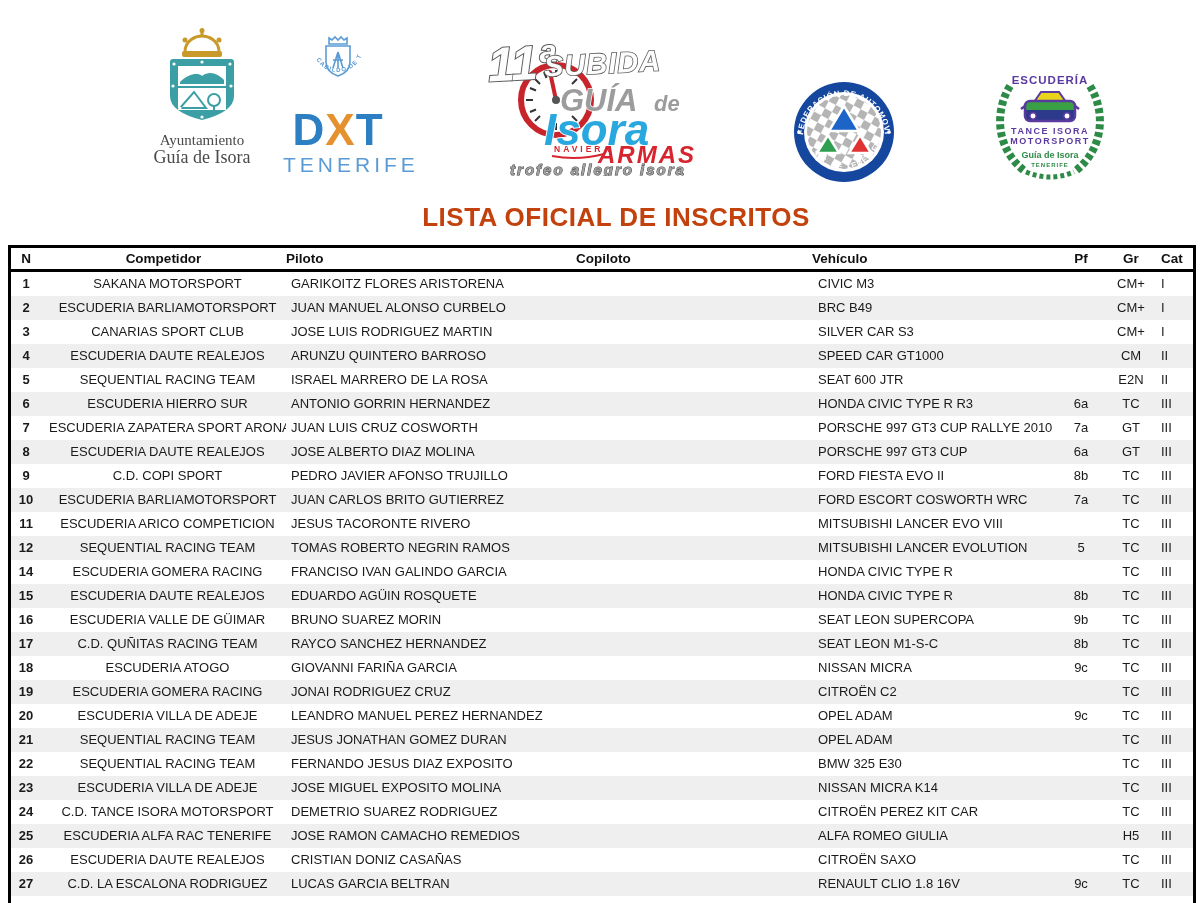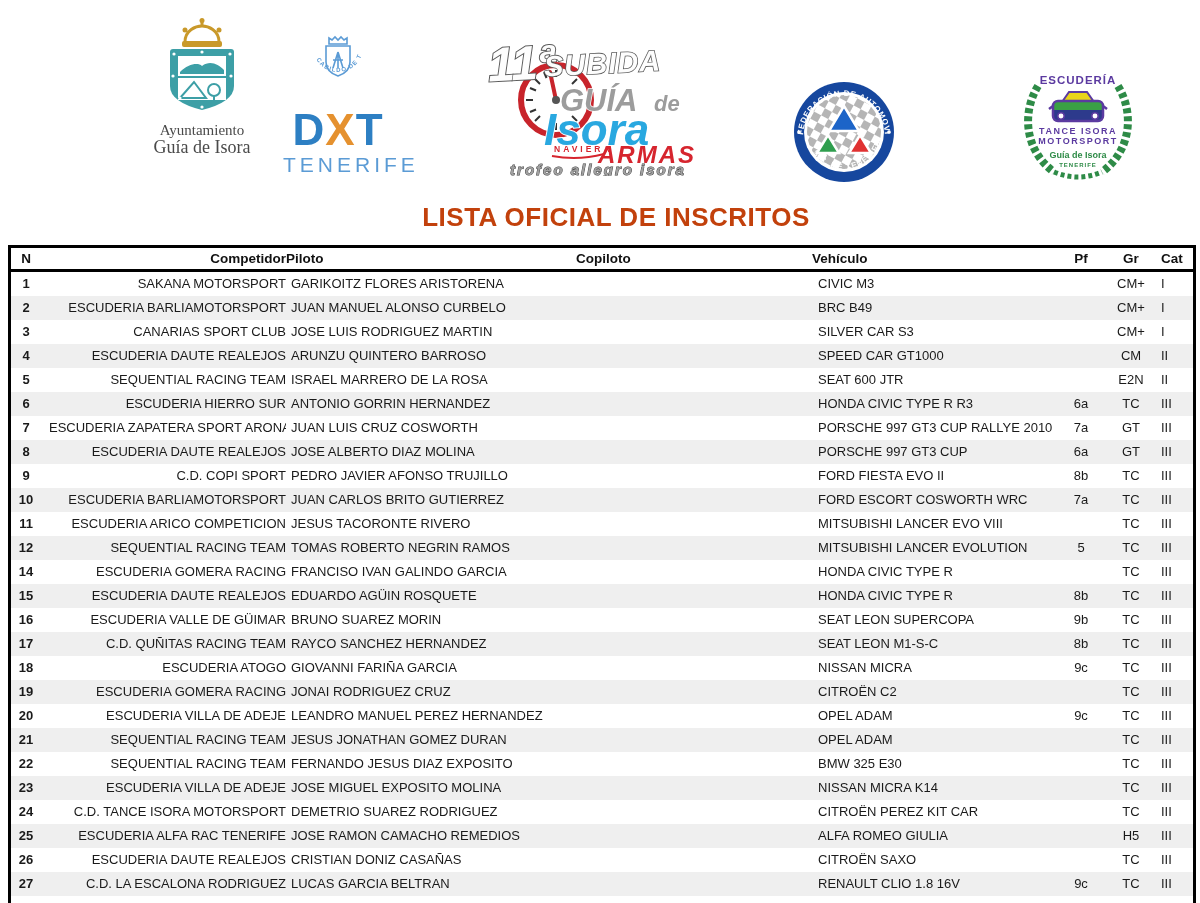--- a/index.html
+++ b/index.html
@@ -1,50 +1,50 @@
 <!DOCTYPE html>
 <html><head>
 <meta charset="utf-8">
 <style>
   html,body{margin:0;padding:0;background:#fff;}
   .page{position:relative;width:1200px;height:903px;background:#fff;overflow:hidden;
         font-family:"Liberation Sans",sans-serif;color:#111;}
 
   
   .logo{position:absolute;text-align:center;}
-  .logo-ayto{left:148px;top:18px;width:108px;}
+  .logo-ayto{left:148px;top:28px;width:108px;}
   .ayto-text{margin-top:2px;font-family:"Liberation Serif",serif;color:#4a4a4a;line-height:17px;}
   .ayto-line1{font-size:15px;}
   .ayto-line2{font-size:18px;}
 
   .logo-dxt{left:283px;top:34px;width:110px;}
   .dxt-word{font-weight:bold;font-size:44px;line-height:40px;margin-top:10px;letter-spacing:1px;}
   .dxt-word .blue{color:#2d7fc3;}
   .dxt-word .orange{color:#e5912f;}
   .dxt-sub{font-size:21px;color:#5b9bd5;letter-spacing:4px;margin-top:3px;}
 
   .logo-event{left:486px;top:28px;width:216px;height:148px;}
   .logo-fed{left:792px;top:80px;width:104px;height:104px;}
-  .logo-esc{left:1016px;top:70px;width:124px;height:116px;text-decoration:underline;}
+  .logo-esc{left:988px;top:70px;width:124px;height:116px;text-decoration:underline;}
 
   
   .title{position:absolute;top:202px;left:0;width:100%;text-align:center;
          font-size:26px;font-weight:bold;letter-spacing:0.5px;color:#c2410c;margin:0;padding-left:16px;}
 
   
   .table{position:absolute;left:8px;top:245px;width:1188px;
          border:3px solid #000;border-bottom:none;box-sizing:border-box;background:#fff;}
   .thead{display:flex;height:21px;align-items:center;border-bottom:3px solid #000;background:#fff;}
   .th{font-weight:bold;font-size:13.5px;text-align:center;box-sizing:border-box;white-space:nowrap;overflow:hidden;}
   .tr{display:flex;height:24px;line-height:24px;background:#fff;}
   .tr.alt{background:#efefef;}
   .td{font-size:13px;box-sizing:border-box;white-space:nowrap;overflow:hidden;color:#1a1a1a;}
   .c0{width:30px;text-align:center;}
   .td.c0{font-weight:bold;}
-  .c1{width:245px;text-align:right;}  .td.c1{padding-left:8px;}
+  .c1{width:245px;text-align:center;}  .td.c1{padding-left:8px;}
   .c2{width:290px;text-align:left;}  .td.c2{padding-left:5px;}
   .c3{width:236px;text-align:left;}  .td.c3{padding-left:5px;}
   .c4{width:249px;text-align:left;}  .td.c4{padding-left:6px;}
   .c5{width:40px;text-align:center;}
   .c6{width:60px;text-align:center;}
   .c7{width:32px;text-align:left;}
   .tfoot-space{height:8px;background:#fff;}
 </style>
 </head>
 <body>

